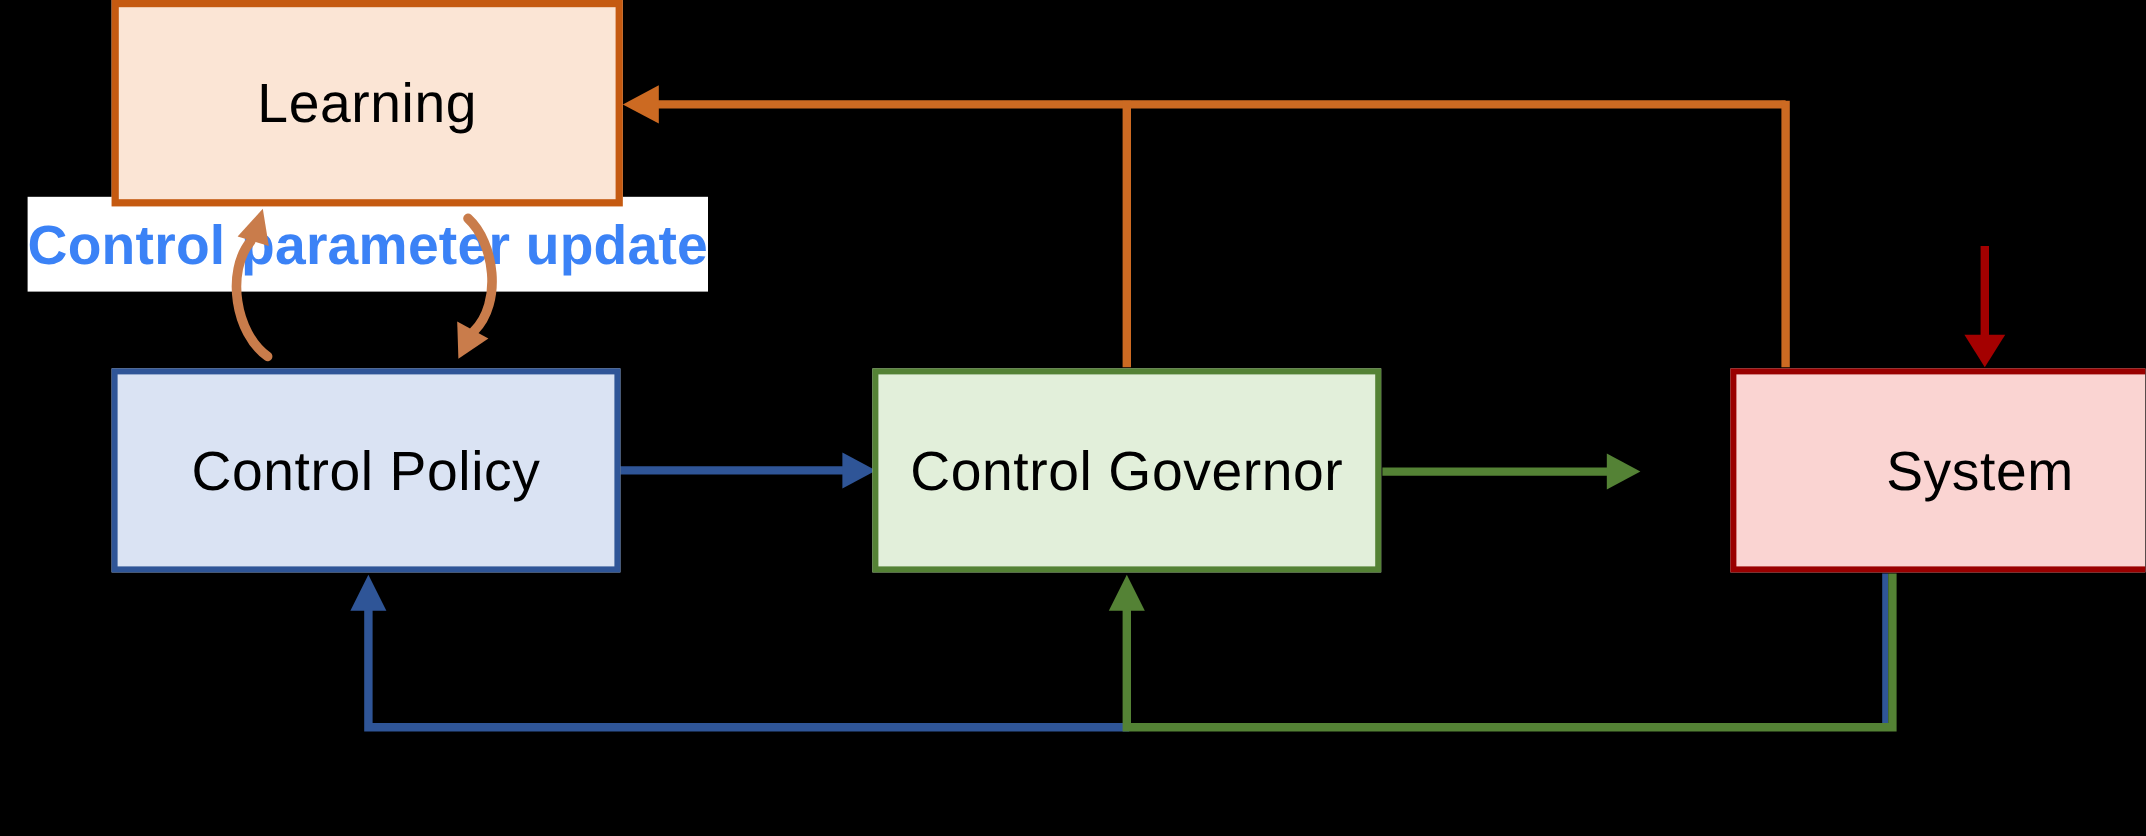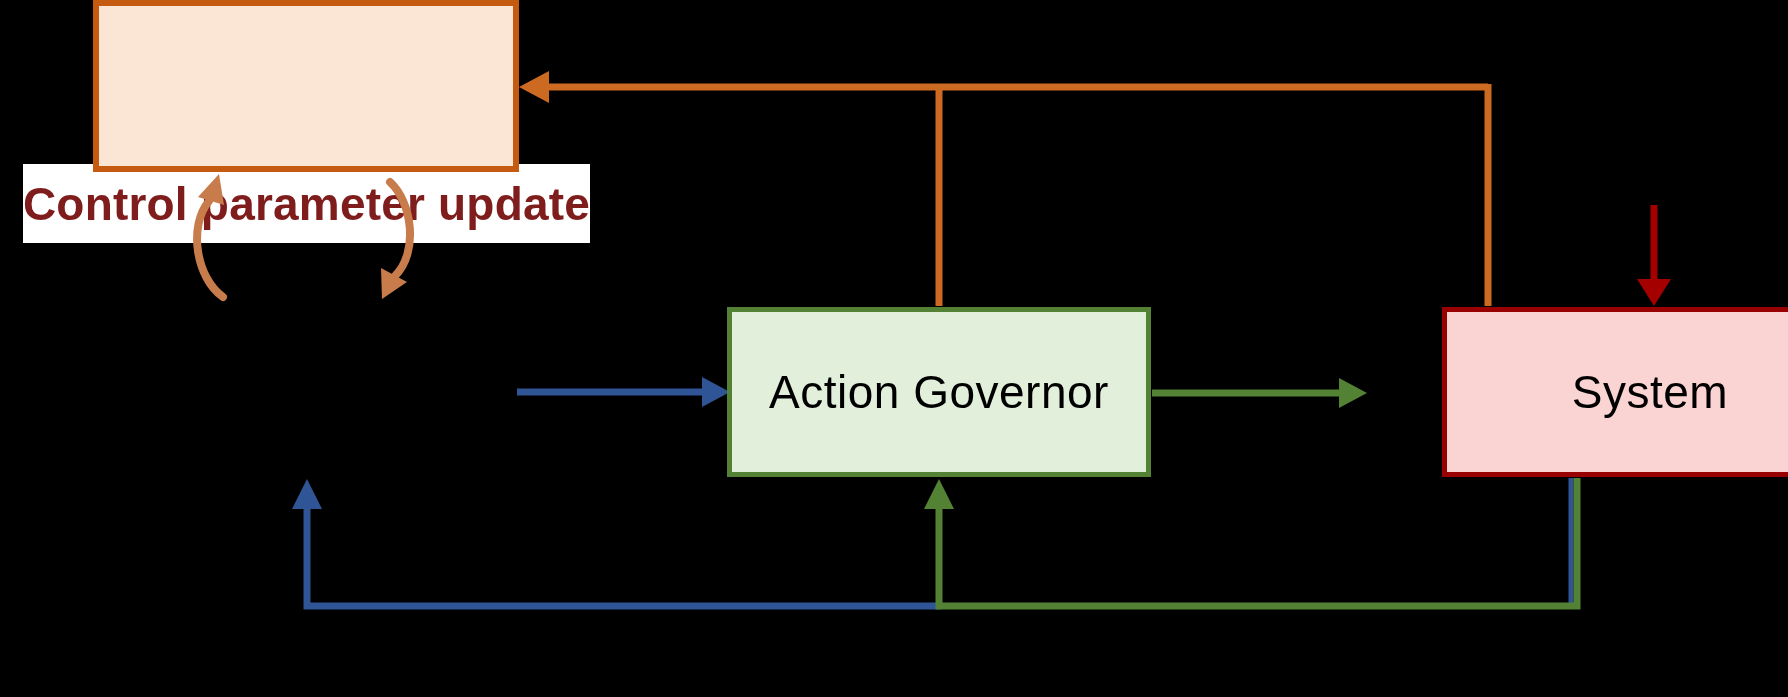--- a/index.html
+++ b/index.html
@@ -47,21 +47,21 @@
     position: absolute;
     left: 23px;
     top: 164px;
     width: 567px;
     height: 79px;
     display: flex;
     align-items: center;
     justify-content: center;
   }
   .annotation .label {
-    color: #7f1d1d;
+    color: #3b82f6;
     font-size: 46px;
     font-weight: 600;
     letter-spacing: 0.2px;
     white-space: nowrap;
   }
 </style>
 </head>
 <body>
 
 <div class="canvas">
@@ -108,25 +108,29 @@
     </g>
 
     <g style="color: rgb(84, 130, 53);">
       <polyline points="1577,478 1577,606 939,606 939,503" fill="none" stroke="currentColor" stroke-width="7"></polyline>
       <polygon points="939,479 924,509 954,509" fill="currentColor"></polygon>
     </g>
   </svg>
 
   <div class="node node-learning" style="background-color: rgb(251, 229, 213); border-color: rgb(197, 90, 17);">
     <div class="label two-line">
+      <span>Learning</span>
     </div>
   </div>
 
+  <div class="node node-policy" style="background-color: rgb(218, 227, 243); border-color: rgb(47, 85, 151);">
+    <span class="label">Control Policy</span>
+  </div>
 
   <div class="node node-governor" style="background-color: rgb(226, 239, 218); border-color: rgb(84, 130, 53);">
-    <span class="label">Action Governor</span>
+    <span class="label">Control Governor</span>
   </div>
 
   <div class="node node-system" style="background-color: rgb(250, 212, 210); border-color: rgb(153, 0, 0);">
     <span class="label">System</span>
   </div>
 
 </div>
 
 </body></html>

